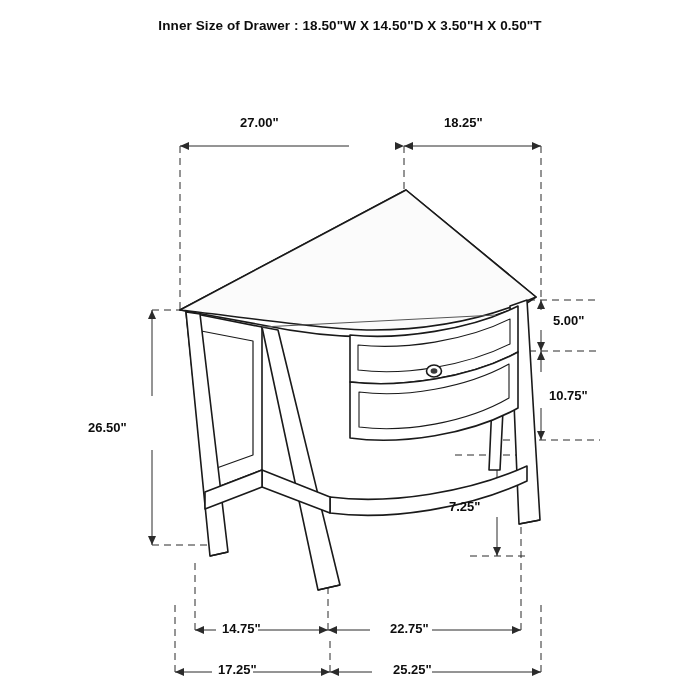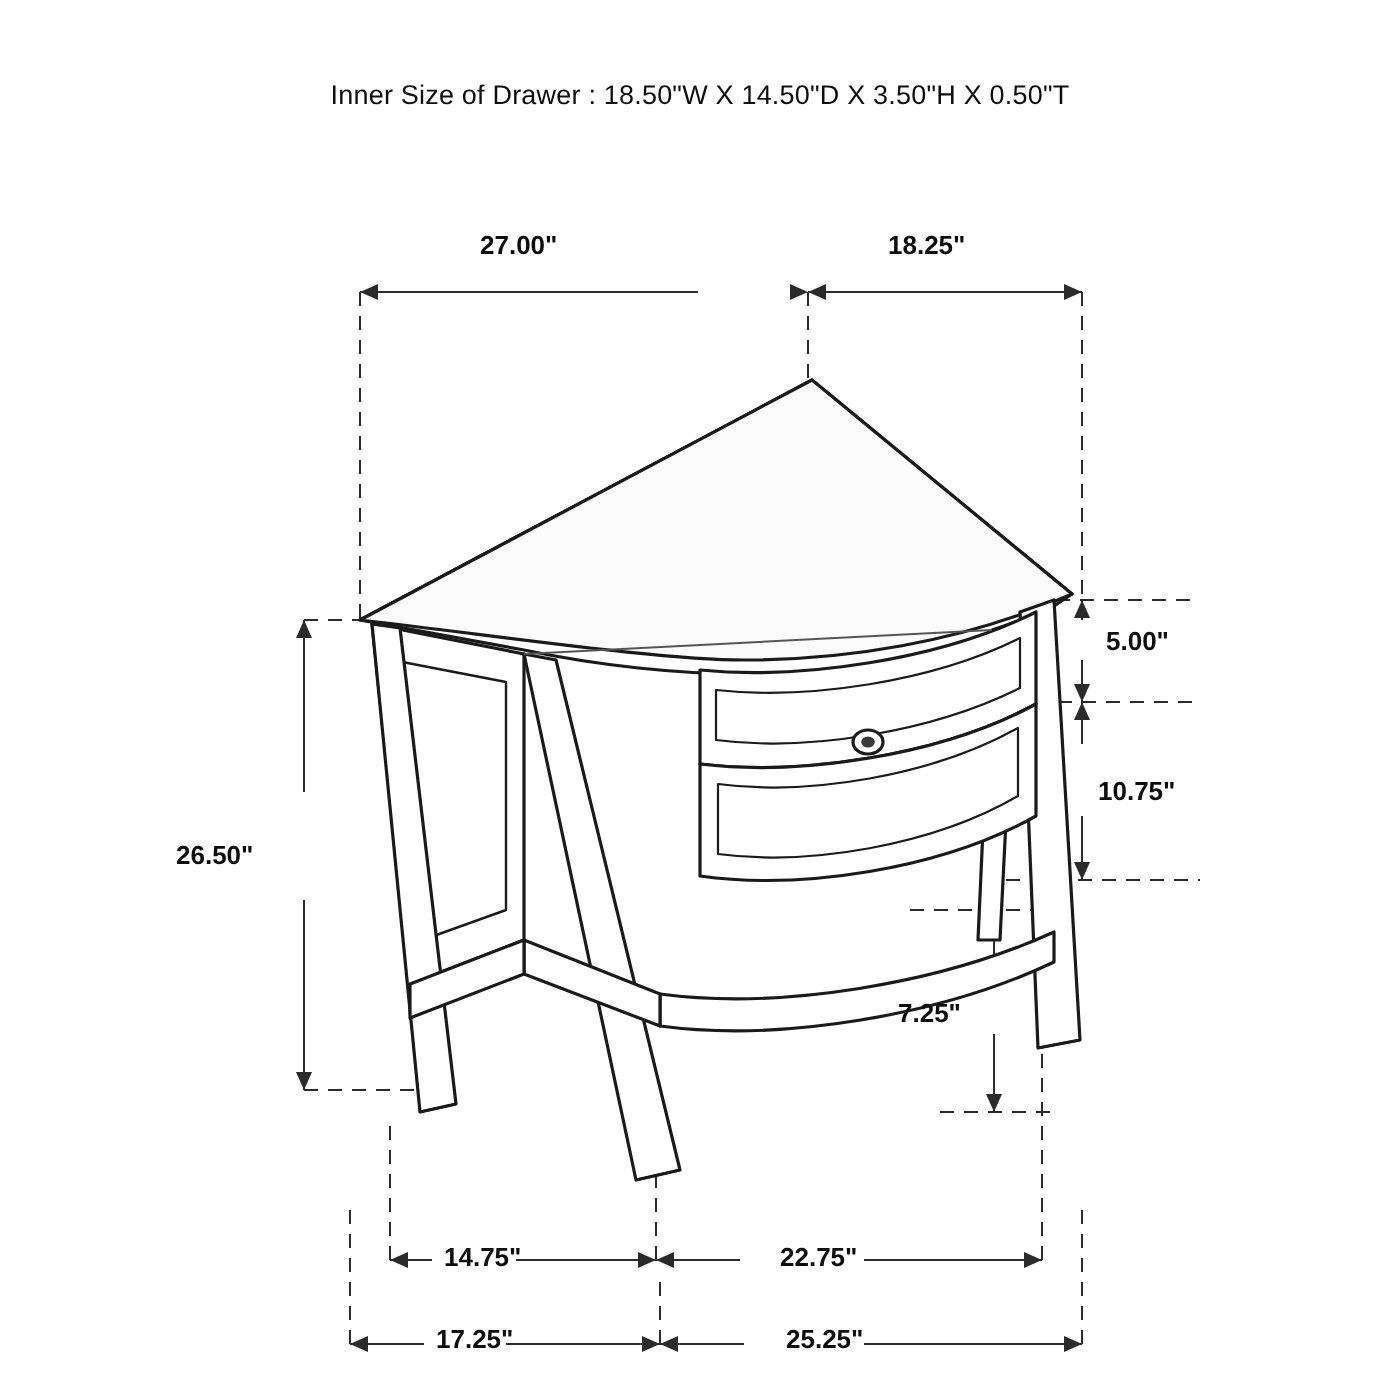--- a/index.html
+++ b/index.html
@@ -20,24 +20,23 @@
     width: 700px;
     height: 700px;
   }
   #title {
     position: absolute;
     top: 18px;
     left: 0;
     width: 700px;
     text-align: center;
     font-size: 13.5px;
-    font-weight: normal;
+    font-weight: bold;
     letter-spacing: 0.1px;
     color: #0d0d0d;
-    margin-top: 22px;
   }
   .dim {
     position: absolute;
     font-size: 13px;
     font-weight: bold;
     color: #0d0d0d;
     white-space: nowrap;
   }
   svg#drawing {
     position: absolute;

